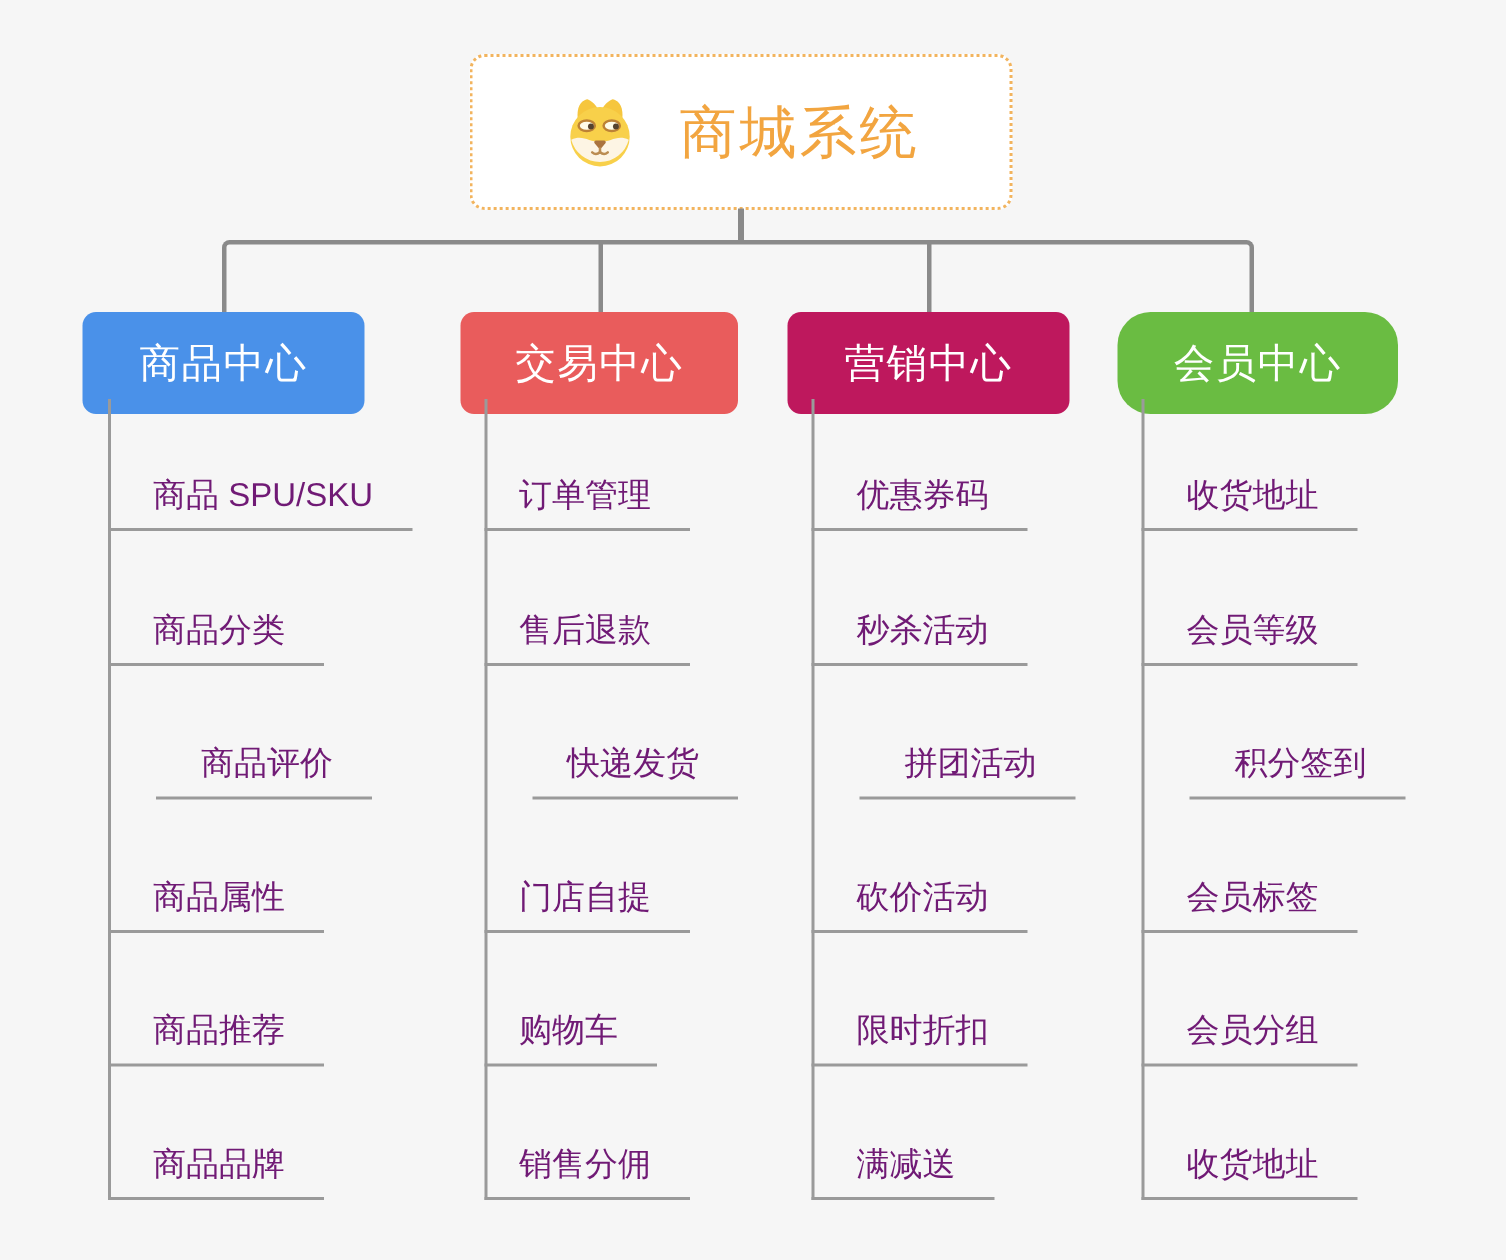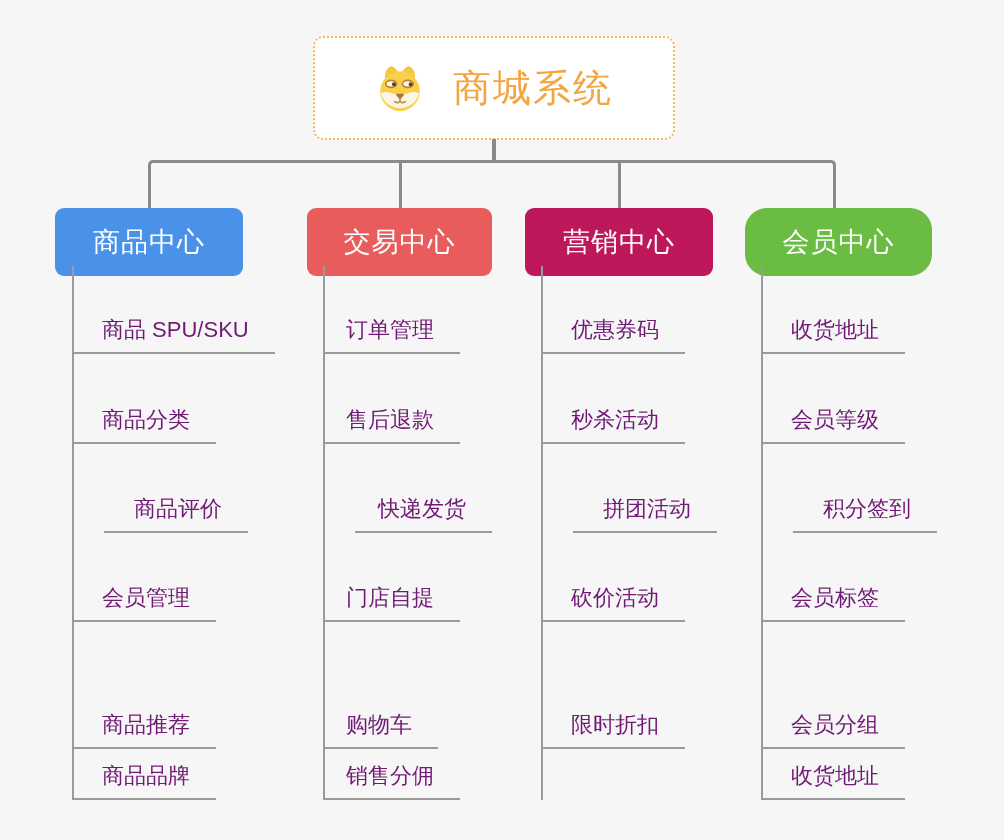--- a/index.html
+++ b/index.html
@@ -82,21 +82,21 @@
     color: #701a75; white-space: nowrap;
   }
   .col-1 { left: 72px; }
   .col-2 { left: 323px; padding-left: 23px; }
   .col-3 { left: 541px; }
   .col-4 { left: 761px; }
   .row-1 { top: 316px; }
   .row-2 { top: 406px; }
   .row-3 { top: 495px; margin-left: 32px; }
   .row-4 { top: 584px; }
-  .row-5 { top: 711px; }
+  .row-5 { top: 673px; }
   .row-6 { top: 762px; }
 </style>
 </head>
 <body>
 
 <div class="canvas">
 
   <div class="root-node">
     <svg class="root-icon" viewBox="0 0 48 48">
       <path d="M10 18 C8.5 8 11.5 4 16 3 C20.5 5 22.5 8.5 23.5 11.5 Z" fill="#f6c63e"></path>
@@ -124,36 +124,37 @@
   <div class="branch-node branch-4" style="background-color: rgb(106, 188, 66); border-radius: 22px;">会员中心</div>
 
   <div class="trunk trunk-1"></div>
   <div class="trunk trunk-2"></div>
   <div class="trunk trunk-3"></div>
   <div class="trunk trunk-4"></div>
 
   <div class="sub-item col-1 row-1">商品 SPU/SKU</div>
   <div class="sub-item col-1 row-2">商品分类</div>
   <div class="sub-item col-1 row-3">商品评价</div>
-  <div class="sub-item col-1 row-4">会员管理</div>
+  <div class="sub-item col-1 row-4">商品属性</div>
   <div class="sub-item col-1 row-5">商品推荐</div>
   <div class="sub-item col-1 row-6">商品品牌</div>
 
   <div class="sub-item col-2 row-1">订单管理</div>
   <div class="sub-item col-2 row-2">售后退款</div>
   <div class="sub-item col-2 row-3">快递发货</div>
   <div class="sub-item col-2 row-4">门店自提</div>
   <div class="sub-item col-2 row-5">购物车</div>
   <div class="sub-item col-2 row-6">销售分佣</div>
 
   <div class="sub-item col-3 row-1">优惠券码</div>
   <div class="sub-item col-3 row-2">秒杀活动</div>
   <div class="sub-item col-3 row-3">拼团活动</div>
   <div class="sub-item col-3 row-4">砍价活动</div>
   <div class="sub-item col-3 row-5">限时折扣</div>
+  <div class="sub-item col-3 row-6">满减送</div>
 
   <div class="sub-item col-4 row-1">收货地址</div>
   <div class="sub-item col-4 row-2">会员等级</div>
   <div class="sub-item col-4 row-3">积分签到</div>
   <div class="sub-item col-4 row-4">会员标签</div>
   <div class="sub-item col-4 row-5">会员分组</div>
   <div class="sub-item col-4 row-6">收货地址</div>
 
 </div>
 

